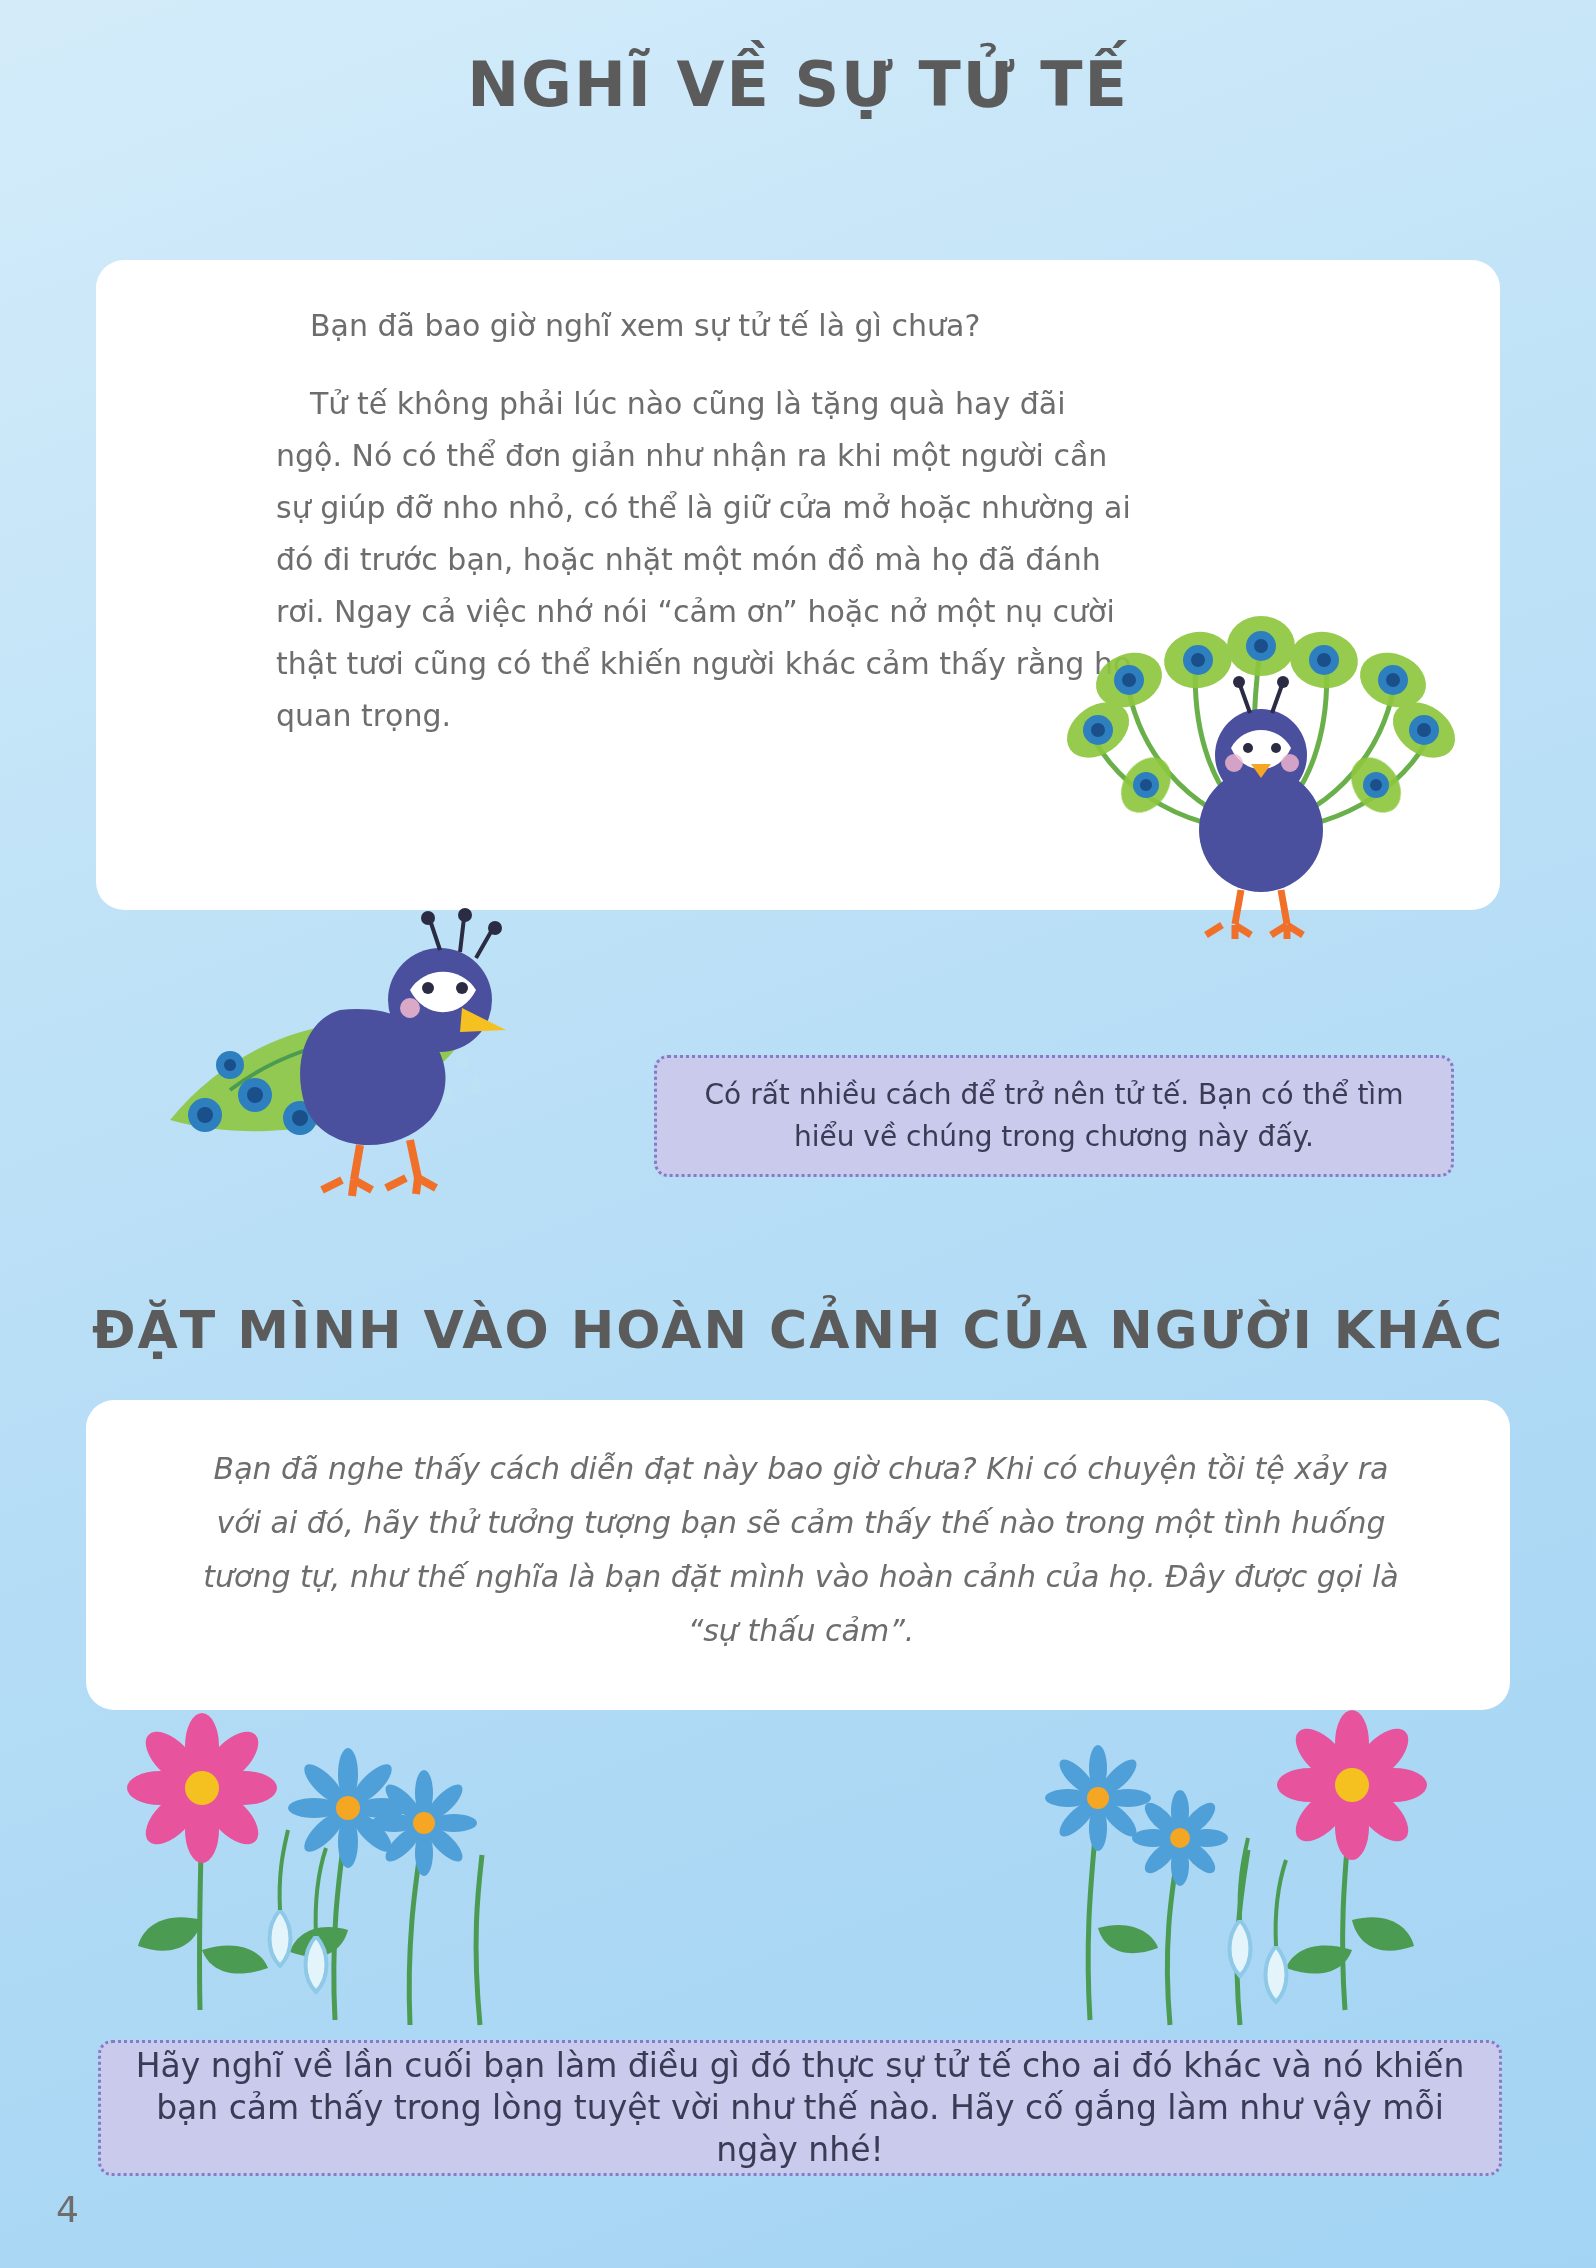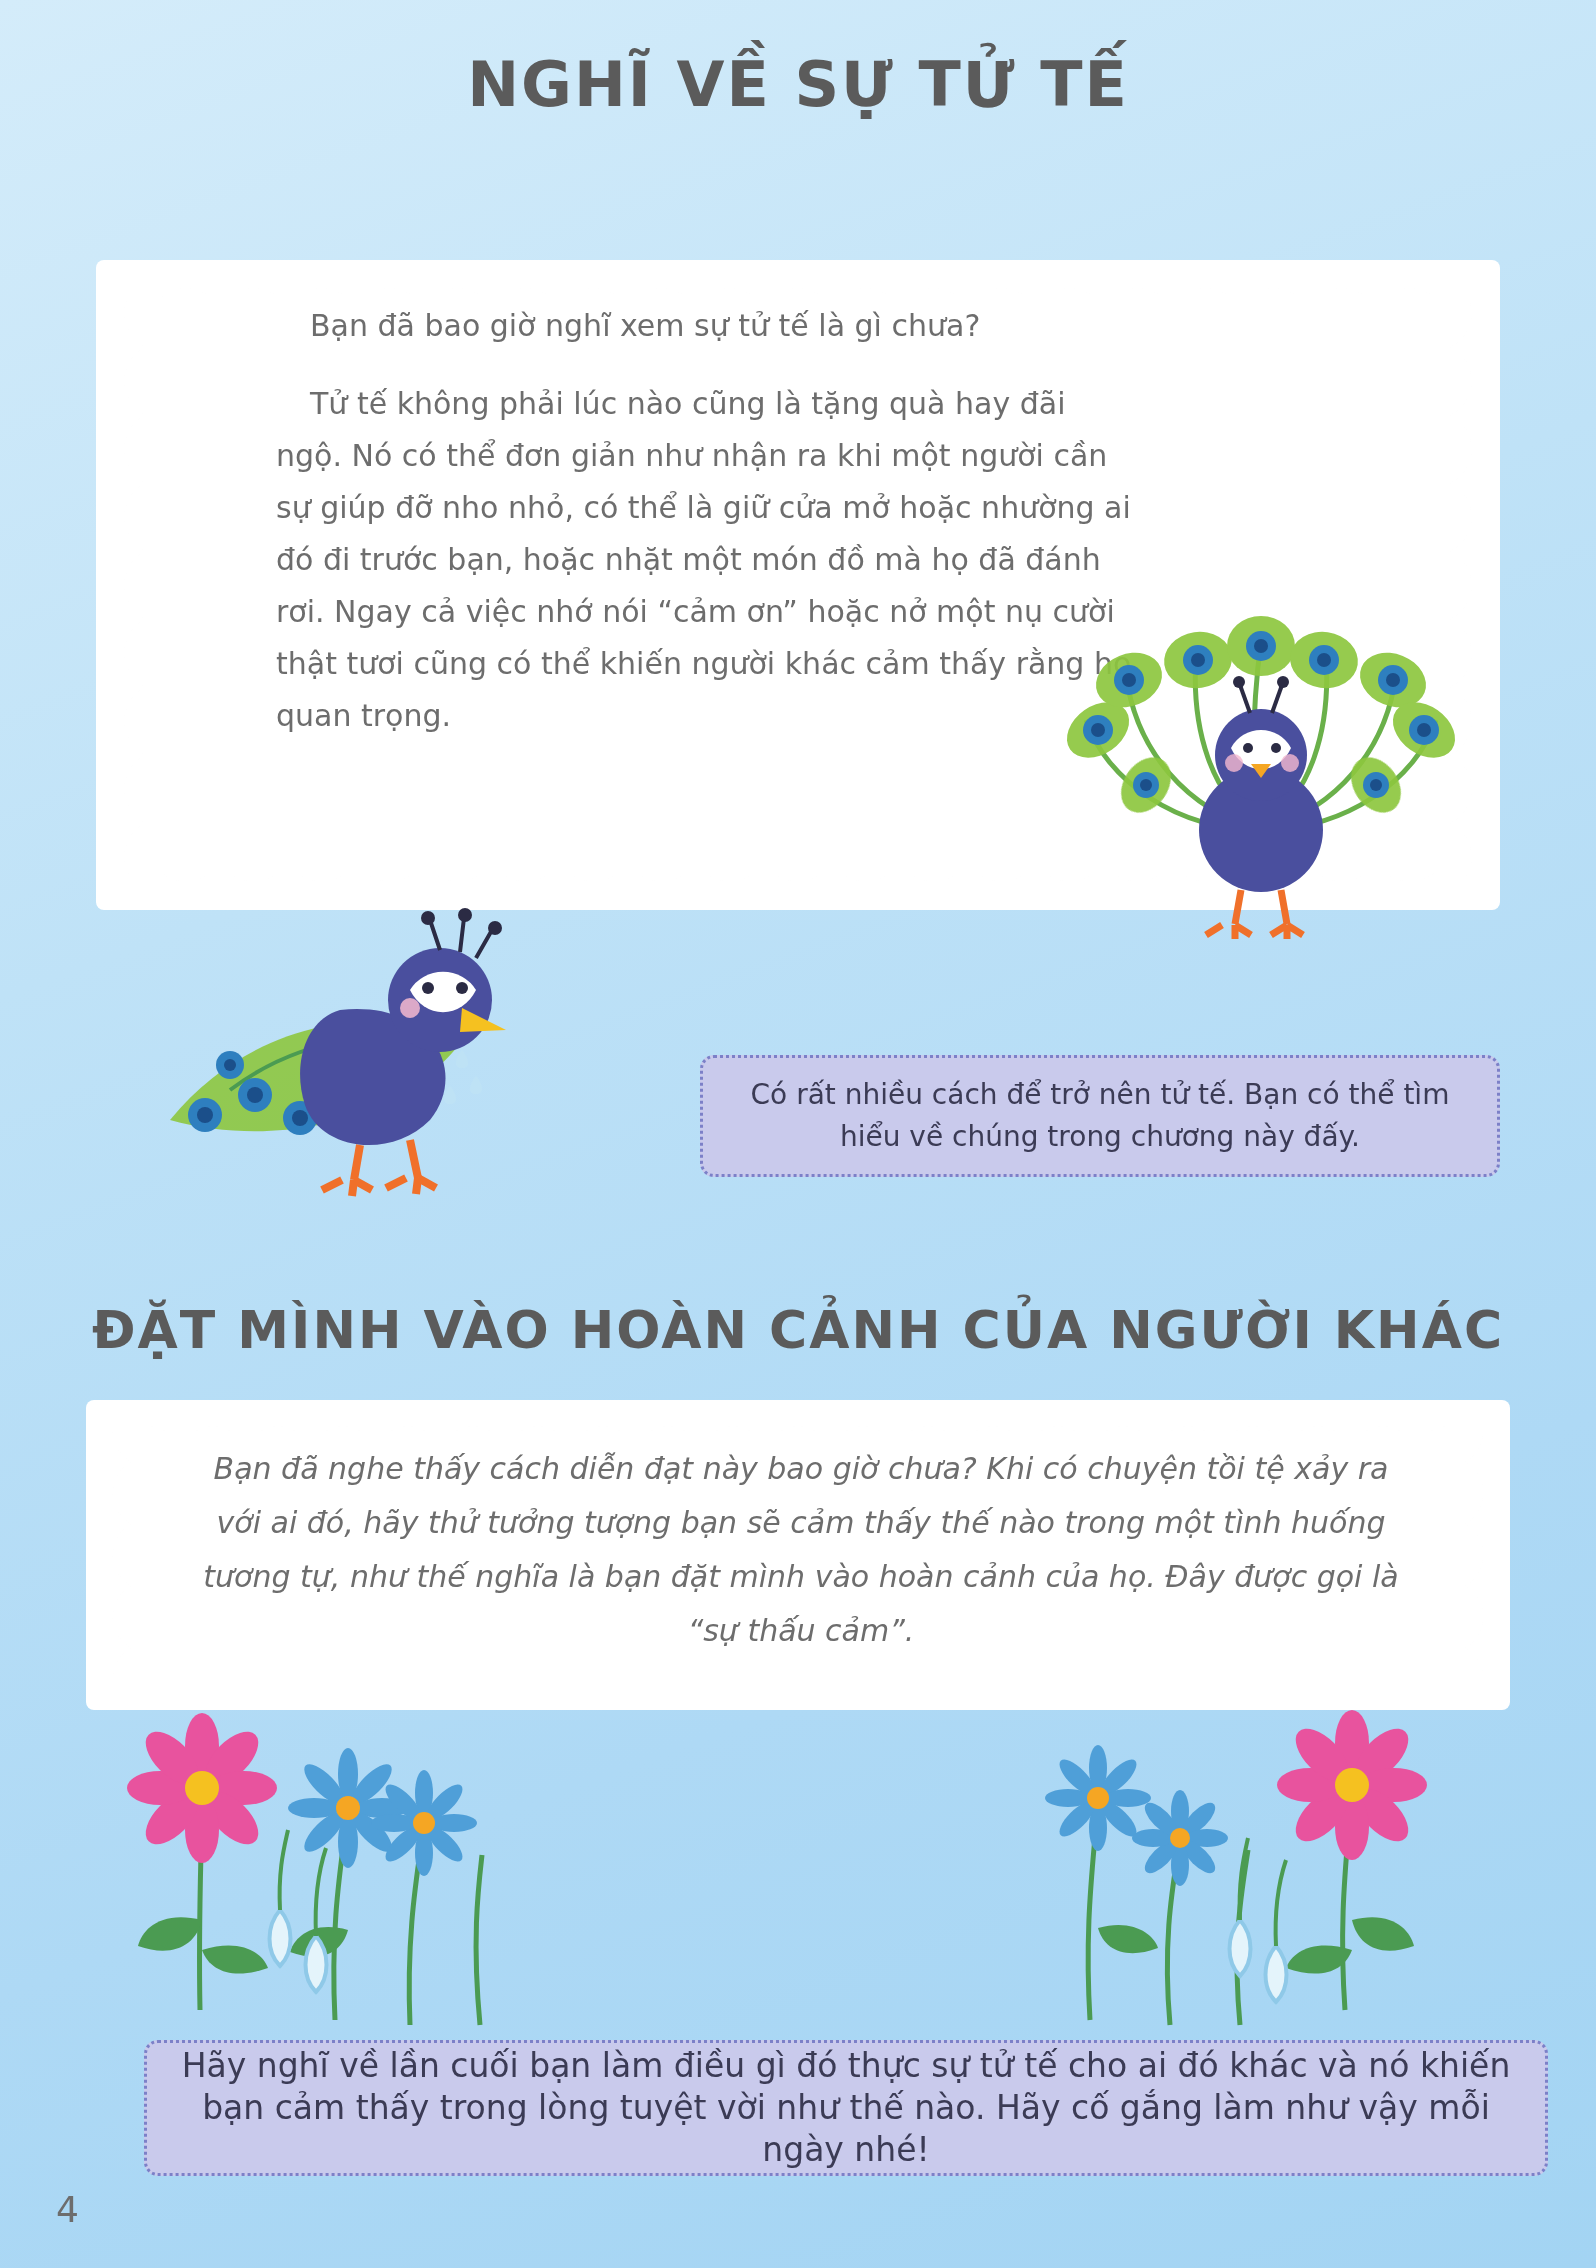--- a/index.html
+++ b/index.html
@@ -34,21 +34,21 @@
     font-size: 62px;
   }
   #title-section {
     top: 1300px;
     font-size: 52px;
   }
   
   .cloud {
     position: absolute;
     background: #ffffff;
-    border-radius: 8px;
+    border-radius: 28px;
   }
   .cloud::before,
   .cloud::after {
     content: "";
     position: absolute;
     background: #ffffff;
   }
   
   .scallop {
     position: absolute;
@@ -135,21 +135,20 @@
     color: #3b3b55;
     font-family: "DejaVu Sans", sans-serif;
     font-size: 28px;
     line-height: 42px;
     text-align: center;
     display: flex;
     align-items: center;
     justify-content: center;
     padding: 14px 25px;
     box-sizing: border-box;
-    margin-left: 46px;
   }
   #callout-1 {
     left: 654px;
     top: 1055px;
     width: 800px;
     height: 122px;
   }
   #callout-2 {
     left: 98px;
     top: 2040px;

